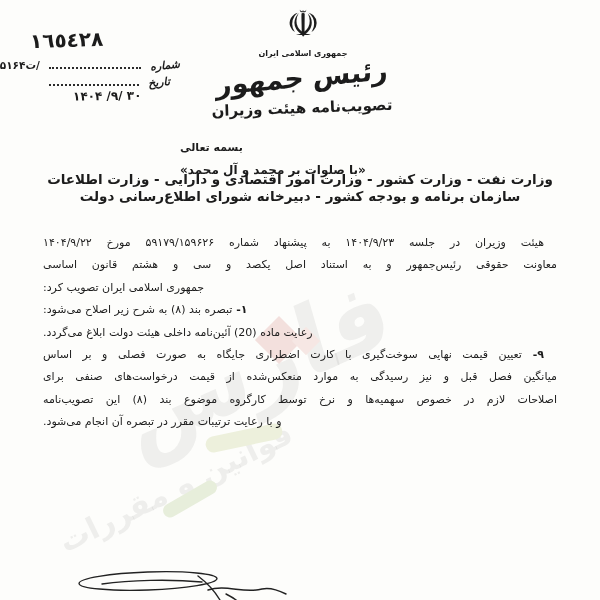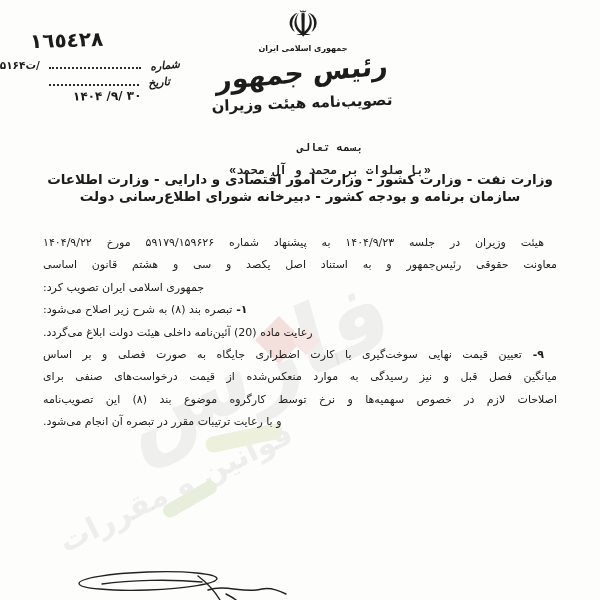--- a/index.html
+++ b/index.html
@@ -26,28 +26,28 @@
   .stamp .dots.short{width:90px;}
   .stamp .code{font-size:10.5px;font-weight:bold;}
   .stamp .hand-number{position:absolute;left:48px;top:-26px;font-size:20px;font-weight:bold;letter-spacing:3px;
       transform:rotate(-2deg);direction:ltr;}
   .stamp .hand-date{position:absolute;left:28px;top:18px;font-size:12px;font-weight:bold;letter-spacing:1px;
       transform:rotate(-1deg);direction:ltr;}
 
   
   .header{position:absolute;left:0;top:6px;width:600px;text-align:center;z-index:2;}
   .emblem{font-size:37px;line-height:1;display:block;margin-left:6px;}
-  .country{font-size:8px;font-weight:bold;display:block;margin-top:1px;margin-left:6px;}
+  .country{font-size:8px;font-weight:bold;display:block;margin-top:6px;margin-left:6px;}
   .office{font-size:27px;font-weight:bold;display:inline-block;margin-top:4px;margin-left:4px;
           transform:rotate(-5deg) skewX(-6deg);}
   .doctype{font-size:15px;font-weight:bold;display:block;margin-top:6px;margin-left:4px;
            transform:rotate(-2deg);}
 
   
-  .invocation{position:absolute;left:180px;top:141px;width:300px;text-align:center;z-index:2;direction:rtl;font-family:Liberation Mono, monospace;}
+  .invocation{position:absolute;left:180px;top:141px;width:300px;text-align:left;z-index:2;direction:rtl;}
   .basmala{font-size:11px;font-weight:bold;}
   .salawat{font-size:12px;font-weight:bold;margin-top:9px;}
 
   
   .addressees{position:absolute;left:30px;top:171px;width:540px;text-align:center;z-index:2;direction:rtl;}
   .addr{font-size:13.5px;font-weight:bold;line-height:17px;}
 
   
   .bodytext{position:absolute;right:43px;top:232px;width:514px;z-index:1;direction:rtl;font-size:11px;}
   .bline{line-height:22.4px;height:22.4px;overflow:hidden;text-align:left;}

